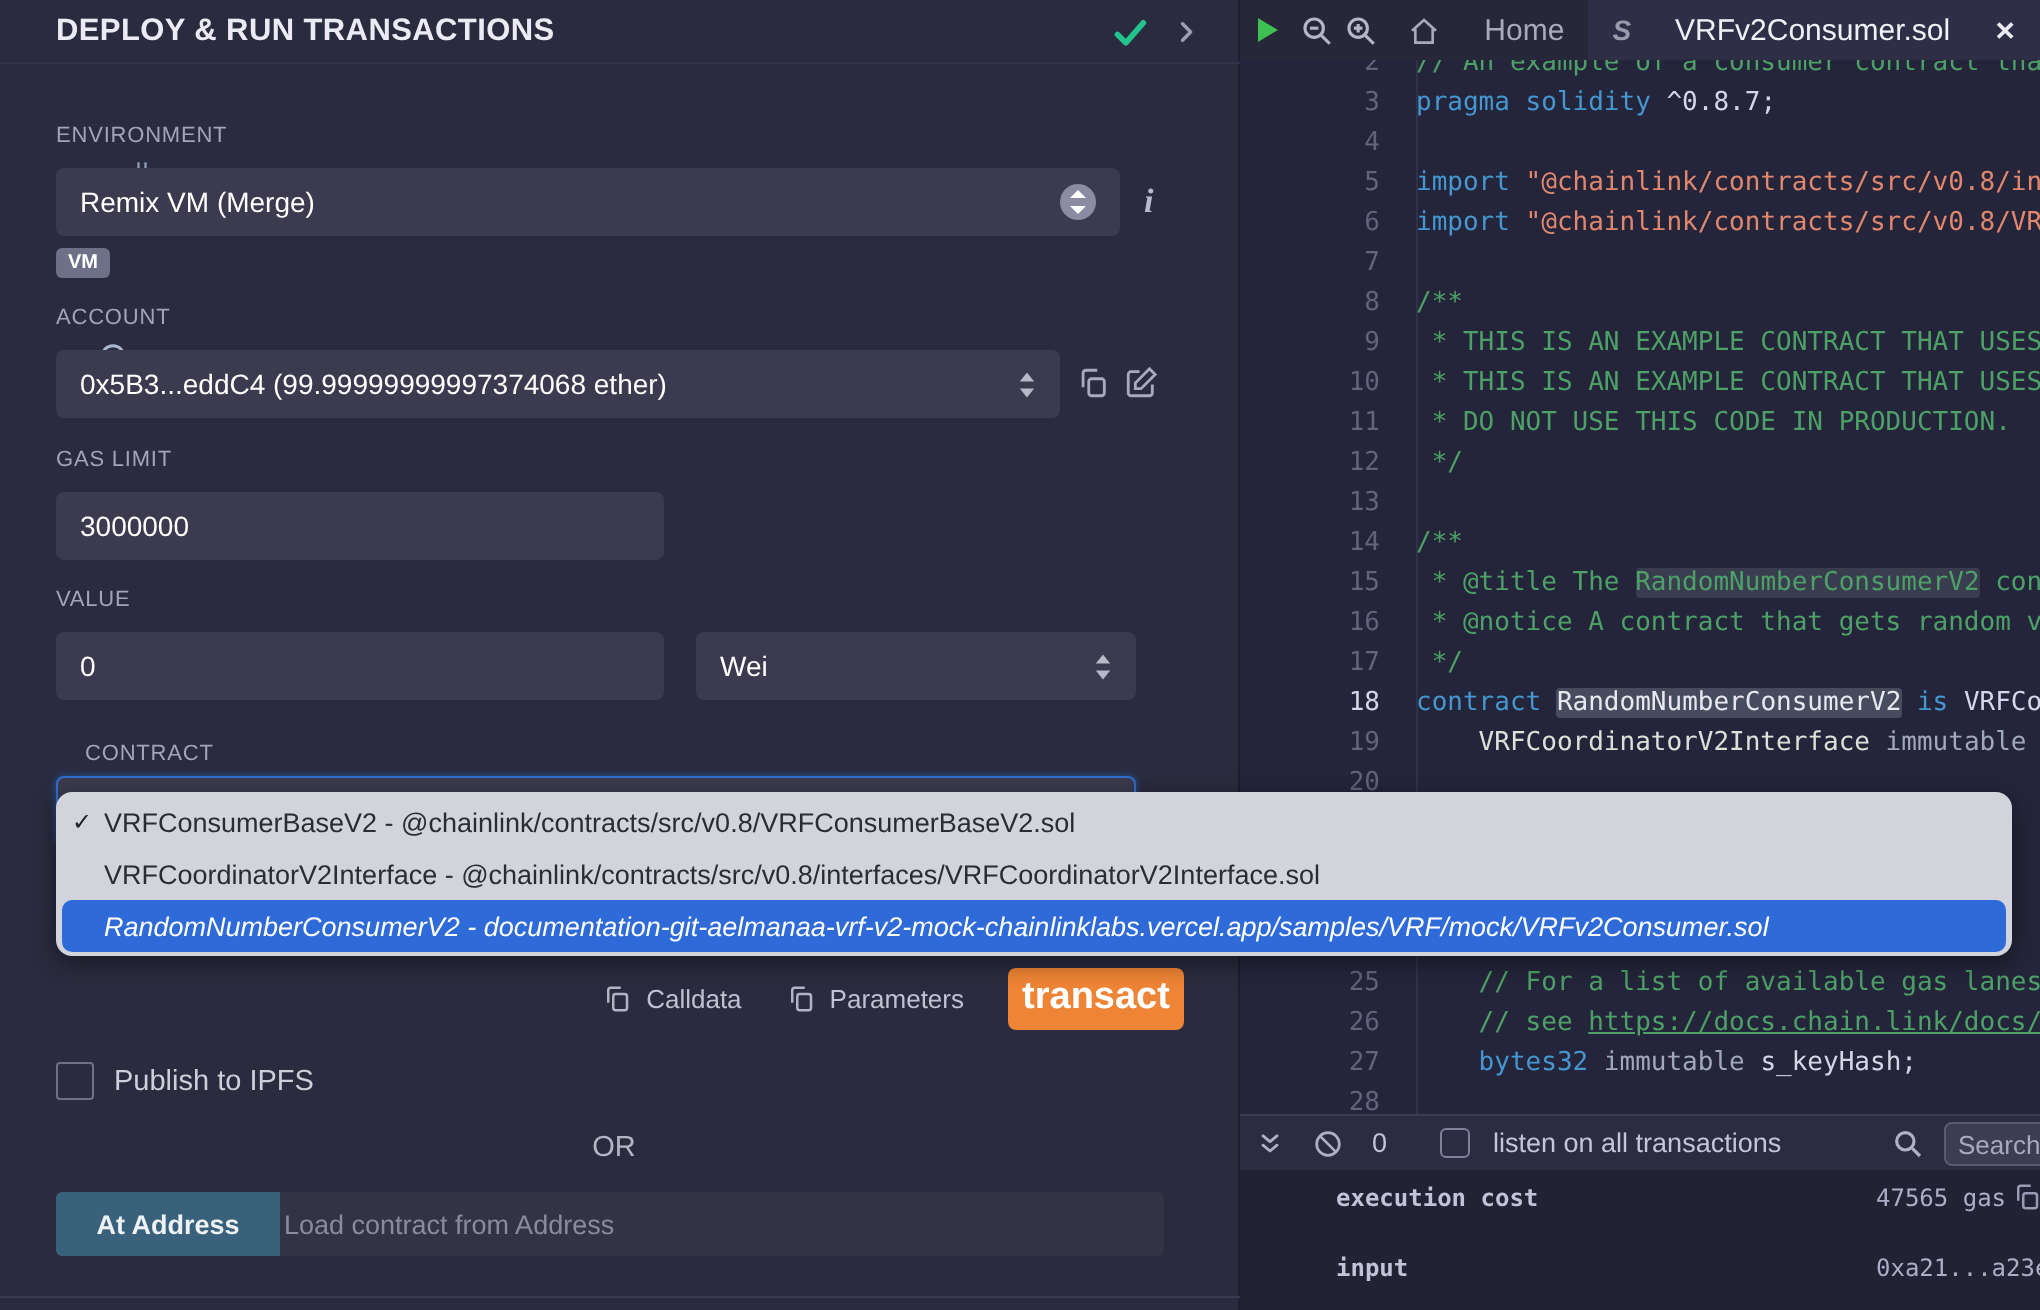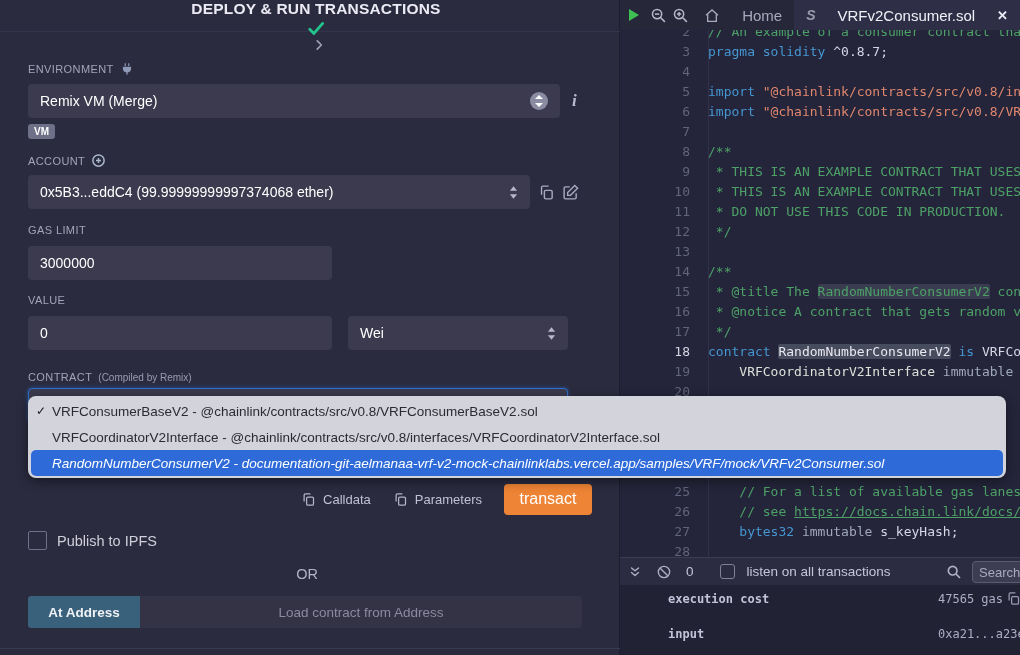--- a/index.html
+++ b/index.html
@@ -1,55 +1,55 @@
 <!DOCTYPE html>
 <html><head>
 <meta charset="utf-8">
 <style>
   * { margin:0; padding:0; box-sizing:border-box; }
   body { background:#1b1c2a; font-family:"Liberation Sans", sans-serif; }
   .screen { position:relative; width:1020px; height:655px; background:#2a2b3e; overflow:hidden; }
 
   
   .deploy-panel { position:absolute; left:0; top:0; width:620px; height:655px; background:#2a2b3e; border-right:1px solid #1d1e2d; }
-  .panel-header { position:absolute; left:0; top:0; width:620px; height:32px; display:flex; align-items:center; padding:0 16px 0 28px; border-bottom:1px solid #33344a;flex-direction:column; }
+  .panel-header { position:absolute; left:0; top:0; width:620px; height:32px; display:flex; align-items:center; padding:0 16px 0 28px; border-bottom:1px solid #33344a; }
   .panel-title { color:#eceaf4; font-size:15.5px; font-weight:600; letter-spacing:.2px; flex:1; }
   .hdr-ic { display:inline-flex; align-items:center; justify-content:center; width:22px; height:22px; }
   .ic-check { color:#22c48e; }
   .ic-chevR { color:#9d9eb3; margin-left:6px; }
 
-  .lbl { position:absolute; color:#a4a3b8; font-size:11px; letter-spacing:.4px; display:flex; align-items:center; gap:6px; }
+  .lbl { position:absolute; color:#a4a3b8; font-size:11px; letter-spacing:.4px; display:flex; align-items:center; gap:6px;flex-direction:column; }
   .sub { text-transform:none; letter-spacing:0; color:#9b9ab0; font-size:10px; }
 
   .select, .input { position:absolute; background:#3b3a4e; border-radius:4px; height:34px; display:flex; align-items:center; color:#ffffff; font-size:14px; padding:0 12px; }
   .select { cursor:pointer; }
   .caret-stack { margin-left:auto; color:#b9b8ca; display:flex; flex-direction:column; line-height:0; }
   .circle-caret { margin-left:auto; width:18px; height:18px; border-radius:50%; background:#8b8ca2; color:#fff; display:flex; flex-direction:column; align-items:center; justify-content:center; }
   .vm-badge { position:absolute; left:28px; top:124px; background:#6e7087; color:#fff; font-size:10px; font-weight:700; padding:2px 6px; border-radius:3px; }
   .side-ic { position:absolute; color:#a9a8c0; }
   .contract-select { border:1px solid #2f6fd0; box-shadow:0 0 4px rgba(47,111,208,.6); }
 
   
   .dropdown { position:absolute; left:28px; top:396px; width:978px; background:#d3d3db; border-radius:8px; padding:2px 0; box-shadow:0 3px 12px rgba(0,0,0,.45); z-index:50; }
   .dd-row { height:26px; display:flex; align-items:center; font-size:13.5px; color:#2b2b35; padding-left:6px; cursor:pointer; white-space:nowrap; overflow:hidden; }
   .dd-check { width:14px; text-align:center; font-size:12px; margin-right:4px; color:#202028; }
   .dd-row.hl { background:#2e6bd9; color:#fff; border-radius:5px; margin:0 3px; padding-left:3px;font-style:italic; }
 
   
   .actions { position:absolute; left:0; top:483px; width:592px; height:32px; display:flex; align-items:center; justify-content:flex-end; gap:22px; }
   .act-link { display:flex; align-items:center; gap:7px; color:#c2c1d4; font-size:13px; cursor:pointer; }
   .act-link .svg-ic { color:#b4b3c6; }
-  .btn-transact { width:88px; height:31px; background:#ee8435; border:none; border-radius:4px; color:#fff; font-size:16px; font-weight:400; cursor:pointer; font-family:"Liberation Sans",sans-serif; }
+  .btn-transact { width:88px; height:31px; background:#ee8435; border:none; border-radius:4px; color:#fff; font-size:19px; font-weight:700; cursor:pointer; font-family:"Liberation Sans",sans-serif; }
 
   .chkbox { position:absolute; width:19px; height:19px; border:1px solid #6f6f88; border-radius:2px; background:transparent; cursor:pointer; }
   .publish-lbl { position:absolute; left:57px; top:533px; color:#cfced9; font-size:14.5px; }
   .or-lbl { position:absolute; left:0; top:566px; width:614px; text-align:center; color:#b5b4c6; font-size:14.5px; }
 
   .ataddr-btn { position:absolute; left:28px; top:596px; width:112px; height:32px; background:#3a617b; border:none; border-radius:3px 0 0 3px; color:#eef2f5; font-size:13.5px; font-weight:600; cursor:pointer; font-family:"Liberation Sans",sans-serif; }
-  .ataddr-input { position:absolute; left:140px; top:596px; width:442px; height:32px; background:#343346; border:none; border-radius:0 3px 3px 0; color:#e6e5ef; font-size:13.5px; padding:0 12px; font-family:"Liberation Sans",sans-serif;text-align:center; }
+  .ataddr-input { position:absolute; left:140px; top:596px; width:442px; height:32px; background:#343346; border:none; border-radius:0 3px 3px 0; color:#e6e5ef; font-size:13.5px; padding:0 2px; font-family:"Liberation Sans",sans-serif; }
   .ataddr-input::placeholder { color:#8b8a9e; }
   .panel-divider { position:absolute; left:0; top:648px; width:620px; height:1px; background:#3a3b50; }
 
   
   .editor-region { position:absolute; left:620px; top:0; width:400px; height:655px; background:#24253a; overflow:hidden; }
   .topbar { position:absolute; left:0; top:0; width:400px; height:30px; background:#262738; display:flex; align-items:stretch; }
   .tb-ic { display:flex; align-items:center; justify-content:center; width:34px; cursor:pointer; color:#b6b6c6; }
   .tb-play { color:#3ec052; width:40px; }
   .tab { display:flex; align-items:center; gap:22px; padding:0 12px; cursor:pointer; }
   .tab-home { color:#a9a9bd; font-size:15px; }

